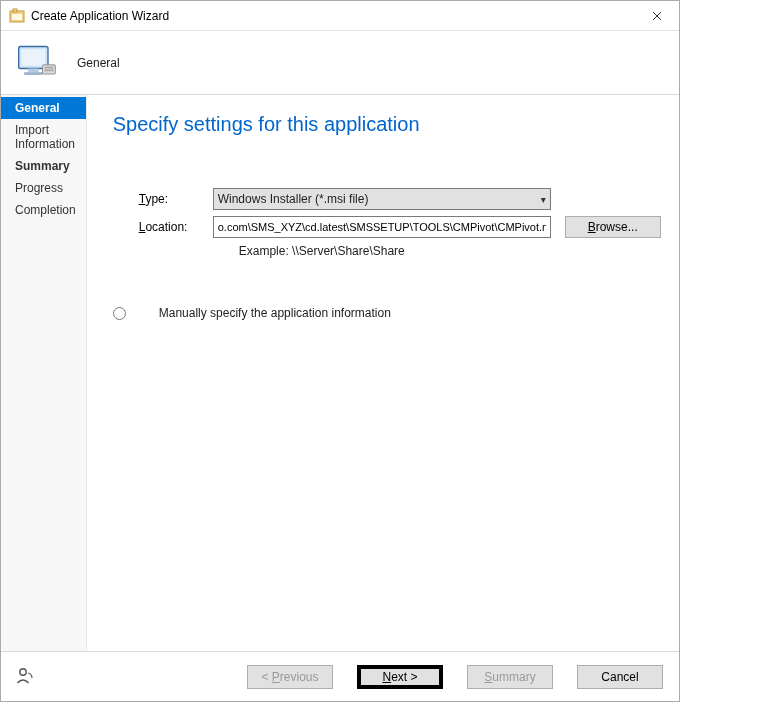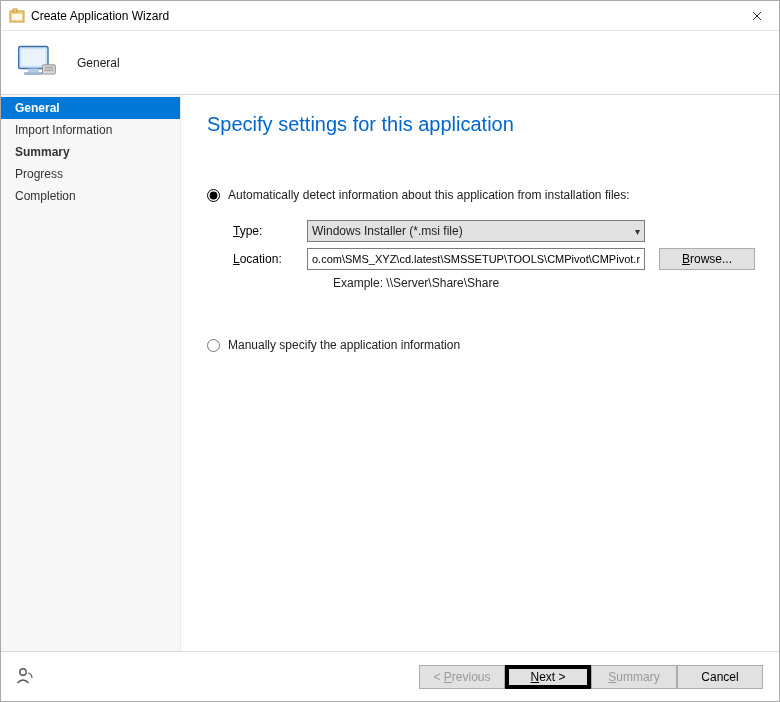--- a/index.html
+++ b/index.html
@@ -1,17 +1,17 @@
 <!DOCTYPE html>
 <html><head>
 <meta charset="utf-8">
 <style>
   * { box-sizing: border-box; font-family: "Segoe UI", Tahoma, sans-serif; }
   body { margin: 0; background: #fff; }
-  .window { width: 780px; height: 702px; border: 1px solid #aaa; display: flex; flex-direction: column; background: #fff; position: relative; }
+  .window { width: 680px; height: 702px; border: 1px solid #aaa; display: flex; flex-direction: column; background: #fff; position: relative; }
   .titlebar { height: 30px; display: flex; align-items: center; padding: 0 0 0 8px; border-bottom: 1px solid #e5e5e5; }
   .titlebar .app-icon { width: 16px; height: 16px; margin-right: 6px; }
   .titlebar .title { font-size: 12px; color: #000; flex: 1; }
   .titlebar .close { width: 45px; height: 29px; display: flex; align-items: center; justify-content: center; color: #333; }
 
   .header { height: 64px; display: flex; align-items: center; padding-left: 14px; border-bottom: 1px solid #d9d9d9; background: #fff; }
   .header .monitor-icon { width: 44px; height: 44px; margin-right: 18px; }
   .header .header-title { font-size: 12px; color: #222; }
 
   .body { flex: 1; display: flex; min-height: 0; }
@@ -33,23 +33,23 @@
   .form-row { display: flex; align-items: center; margin-bottom: 6px; }
   .form-label { width: 74px; color: #000; }
   .form-label .ul { text-decoration: underline; }
   .select { flex: 0 0 338px; height: 22px; border: 1px solid #7a7a7a; background: #e1e1e1; font-size: 12px; padding: 0 4px; position: relative; display: flex; align-items: center; justify-content: space-between; }
   .select .chev { font-size: 10px; color: #333; }
   .loc-input { flex: 0 0 338px; height: 22px; border: 1px solid #7a7a7a; background: #fff; font-size: 11px; padding: 0 4px; }
   .browse-btn { width: 96px; height: 22px; margin-left: 14px; background: #e1e1e1; border: 1px solid #adadad; font-size: 12px; cursor: default; }
   .browse-btn .ul { text-decoration: underline; }
   .example { padding-left: 100px; color: #222; margin-top: 2px; margin-bottom: 48px; }
 
-  .radio-row.manual { margin-top: 40px; }
+  .radio-row.manual { margin-top: 40px; gap: 25px; }
 
-  .footer { height: 50px; border-top: 1px solid #d9d9d9; display: flex; align-items: center; justify-content: flex-end; padding-right: 16px; gap: 0; position: relative; }
+  .footer { height: 50px; border-top: 1px solid #d9d9d9; display: flex; align-items: center; justify-content: flex-end; padding-right: 16px; gap: 24px; position: relative; }
   .footer .person-icon { position: absolute; left: 14px; top: 14px; width: 20px; height: 20px; color: #444; }
   .footer button { width: 86px; height: 24px; font-size: 12px; border: 1px solid #adadad; background: #e1e1e1; cursor: default; }
   .footer button.disabled { color: #9a9a9a; }
   .footer button.primary { border: 4px solid #000000; background: #e1e1e1; color: #000; }
   .footer button .ul { text-decoration: underline; }
 </style>
 </head>
 <body>
 
 <div class="window">
@@ -90,24 +90,20 @@
       <div class="item bold selected">General</div>
       <div class="item child">Import Information</div>
       <div class="item bold">Summary</div>
       <div class="item">Progress</div>
       <div class="item">Completion</div>
     </div>
 
     <div class="content">
       <div class="page-title">Specify settings for this application</div>
 
-      <div class="radio-row">
-        <input type="radio" checked="" style="">
-        <label><span class="ul">A</span><span>utomatically detect information about this application from installation files:</span></label>
-      </div>
 
       <div class="form-block">
         <div class="form-row">
           <div class="form-label"><span class="ul">T</span>ype:</div>
           <div class="select">
             <span>Windows Installer (*.msi file)</span>
             <span class="chev">▾</span>
           </div>
         </div>
         <div class="form-row">

